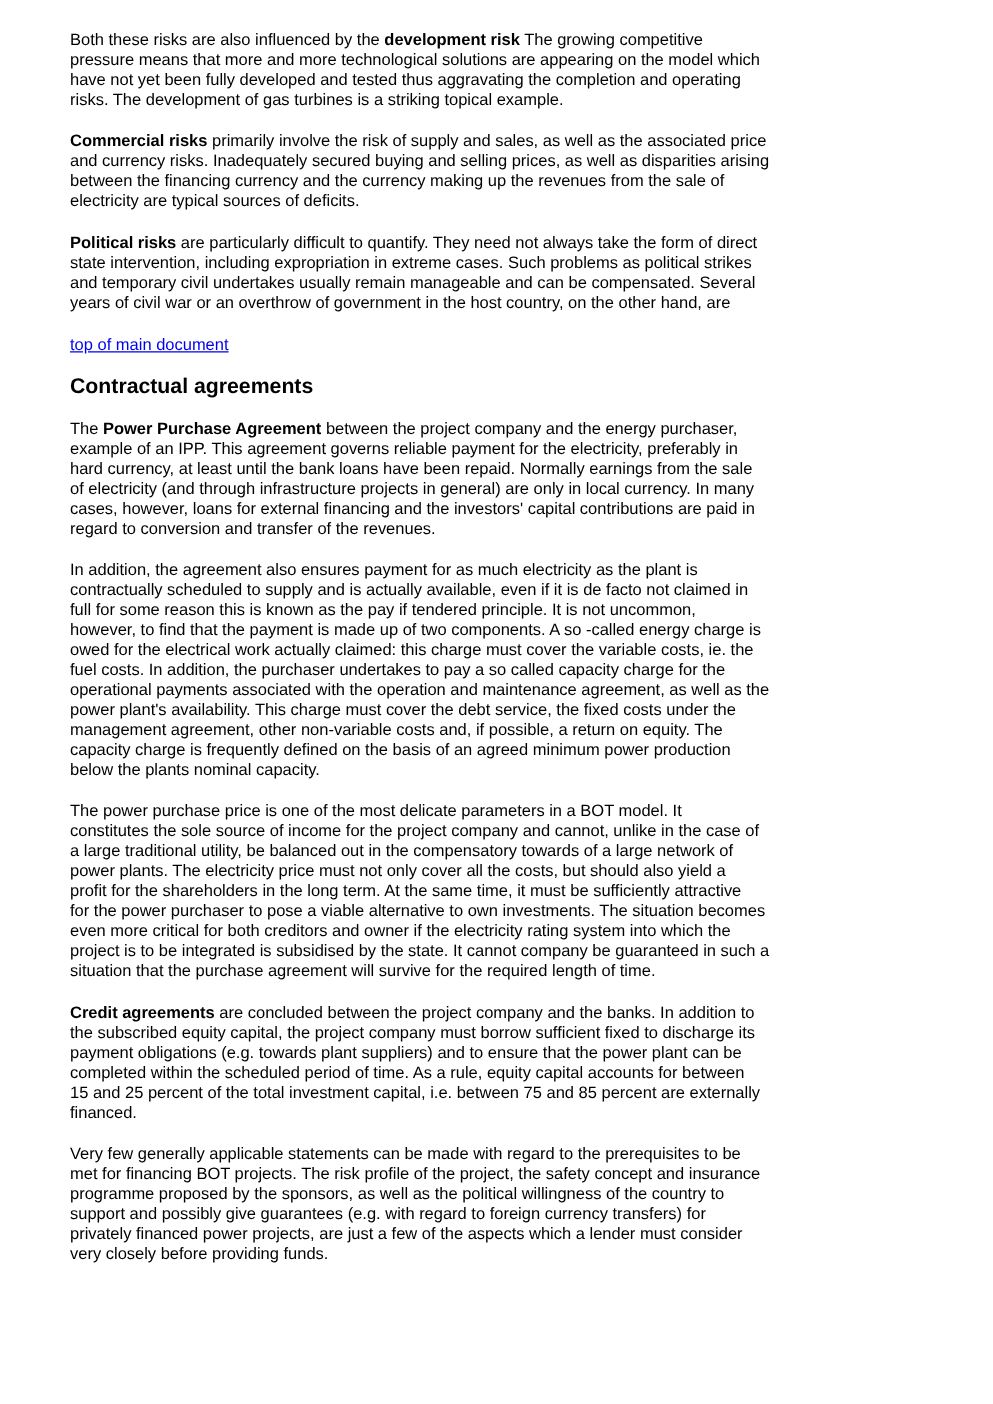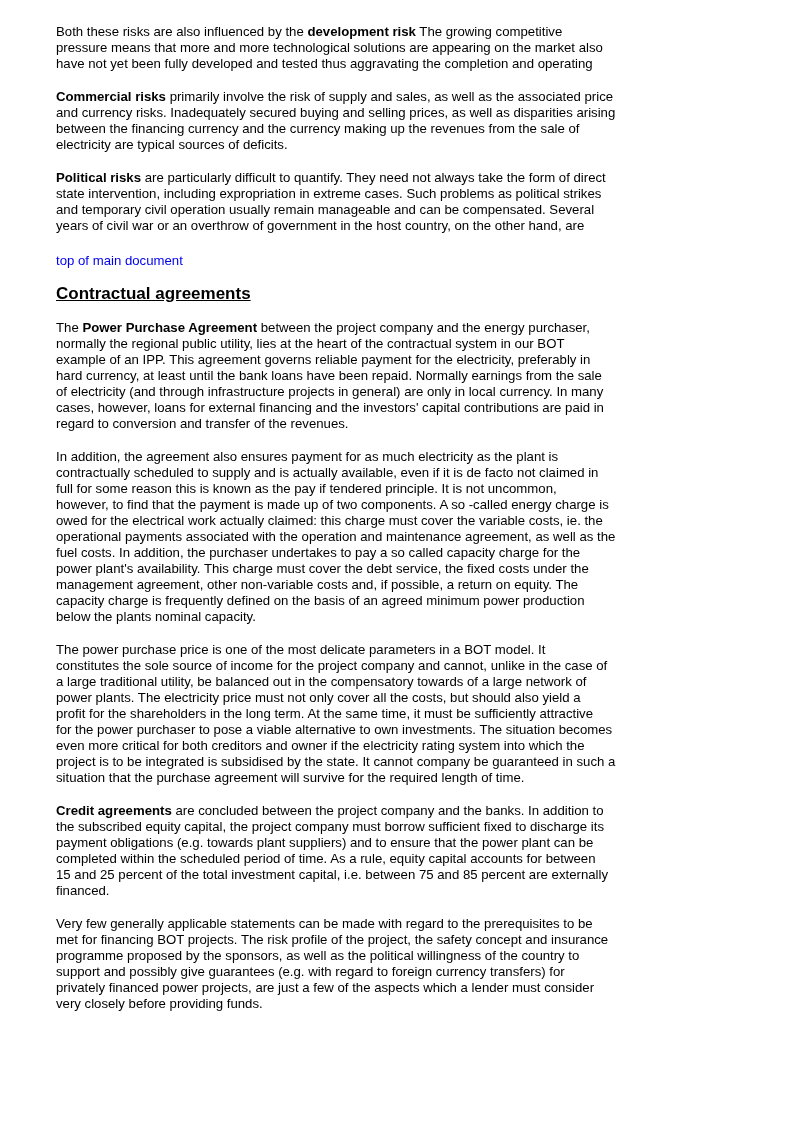--- a/index.html
+++ b/index.html
@@ -26,78 +26,78 @@
       line-height: 16px;
       margin: 0 0 17px 0;
       white-space: nowrap;
     }
     .para .line { display: block; }
     .para b { font-weight: bold; }
     .link {
       font-size: 13.2px;
       line-height: 16px;
       color: #0000ee;
+      text-decoration: underline;
       display: inline-block;
       margin: 0 0 15px 0;
       cursor: pointer;
     }
     .heading {
       font-size: 17px;
       font-weight: bold;
       line-height: 20px;
       margin: 0 0 16px 0;
-      text-decoration: underline;
     }
   </style>
 </head>
 <body>
 
 <div class="page">
   <div id="risks-block">
       <p class="para">
         <span class="line"><span>Both these risks are also influenced by the </span><b>development risk</b><span> The growing competitive</span></span>
-        <span class="line"><span>pressure means that more and more technological solutions are appearing on the market also</span></span>
+        <span class="line"><span>pressure means that more and more technological solutions are appearing on the model which</span></span>
         <span class="line"><span>have not yet been fully developed and tested thus aggravating the completion and operating</span></span>
+        <span class="line"><span>risks. The development of gas turbines is a striking topical example.</span></span>
       </p>
       <p class="para">
         <span class="line"><b>Commercial risks</b><span> primarily involve the risk of supply and sales, as well as the associated price</span></span>
         <span class="line"><span>and currency risks. Inadequately secured buying and selling prices, as well as disparities arising</span></span>
         <span class="line"><span>between the financing currency and the currency making up the revenues from the sale of</span></span>
         <span class="line"><span>electricity are typical sources of deficits.</span></span>
       </p>
       <p class="para">
         <span class="line"><b>Political risks</b><span> are particularly difficult to quantify. They need not always take the form of direct</span></span>
         <span class="line"><span>state intervention, including expropriation in extreme cases. Such problems as political strikes</span></span>
-        <span class="line"><span>and temporary civil operation usually remain manageable and can be compensated. Several</span></span>
+        <span class="line"><span>and temporary civil undertakes usually remain manageable and can be compensated. Several</span></span>
         <span class="line"><span>years of civil war or an overthrow of government in the host country, on the other hand, are</span></span>
       </p>
     </div>
 
   <a class="link">top of main document</a>
 
   <h2 class="heading">Contractual agreements</h2>
 
   <div id="contract-block">
       <p class="para">
         <span class="line"><span>The </span><b>Power Purchase Agreement</b><span> between the project company and the energy purchaser,</span></span>
-        <span class="line"><span>normally the regional public utility, lies at the heart of the contractual system in our BOT</span></span>
         <span class="line"><span>example of an IPP. This agreement governs reliable payment for the electricity, preferably in</span></span>
         <span class="line"><span>hard currency, at least until the bank loans have been repaid. Normally earnings from the sale</span></span>
         <span class="line"><span>of electricity (and through infrastructure projects in general) are only in local currency. In many</span></span>
         <span class="line"><span>cases, however, loans for external financing and the investors' capital contributions are paid in</span></span>
         <span class="line"><span>regard to conversion and transfer of the revenues.</span></span>
       </p>
       <p class="para">
         <span class="line"><span>In addition, the agreement also ensures payment for as much electricity as the plant is</span></span>
         <span class="line"><span>contractually scheduled to supply and is actually available, even if it is de facto not claimed in</span></span>
         <span class="line"><span>full for some reason this is known as the pay if tendered principle. It is not uncommon,</span></span>
         <span class="line"><span>however, to find that the payment is made up of two components. A so -called energy charge is</span></span>
         <span class="line"><span>owed for the electrical work actually claimed: this charge must cover the variable costs, ie. the</span></span>
+        <span class="line"><span>fuel costs. In addition, the purchaser undertakes to pay a so called capacity charge for the</span></span>
         <span class="line"><span>operational payments associated with the operation and maintenance agreement, as well as the</span></span>
-        <span class="line"><span>fuel costs. In addition, the purchaser undertakes to pay a so called capacity charge for the</span></span>
         <span class="line"><span>power plant's availability. This charge must cover the debt service, the fixed costs under the</span></span>
         <span class="line"><span>management agreement, other non-variable costs and, if possible, a return on equity. The</span></span>
         <span class="line"><span>capacity charge is frequently defined on the basis of an agreed minimum power production</span></span>
         <span class="line"><span>below the plants nominal capacity.</span></span>
       </p>
       <p class="para">
         <span class="line"><span>The power purchase price is one of the most delicate parameters in a BOT model. It</span></span>
         <span class="line"><span>constitutes the sole source of income for the project company and cannot, unlike in the case of</span></span>
         <span class="line"><span>a large traditional utility, be balanced out in the compensatory towards of a large network of</span></span>
         <span class="line"><span>power plants. The electricity price must not only cover all the costs, but should also yield a</span></span>

